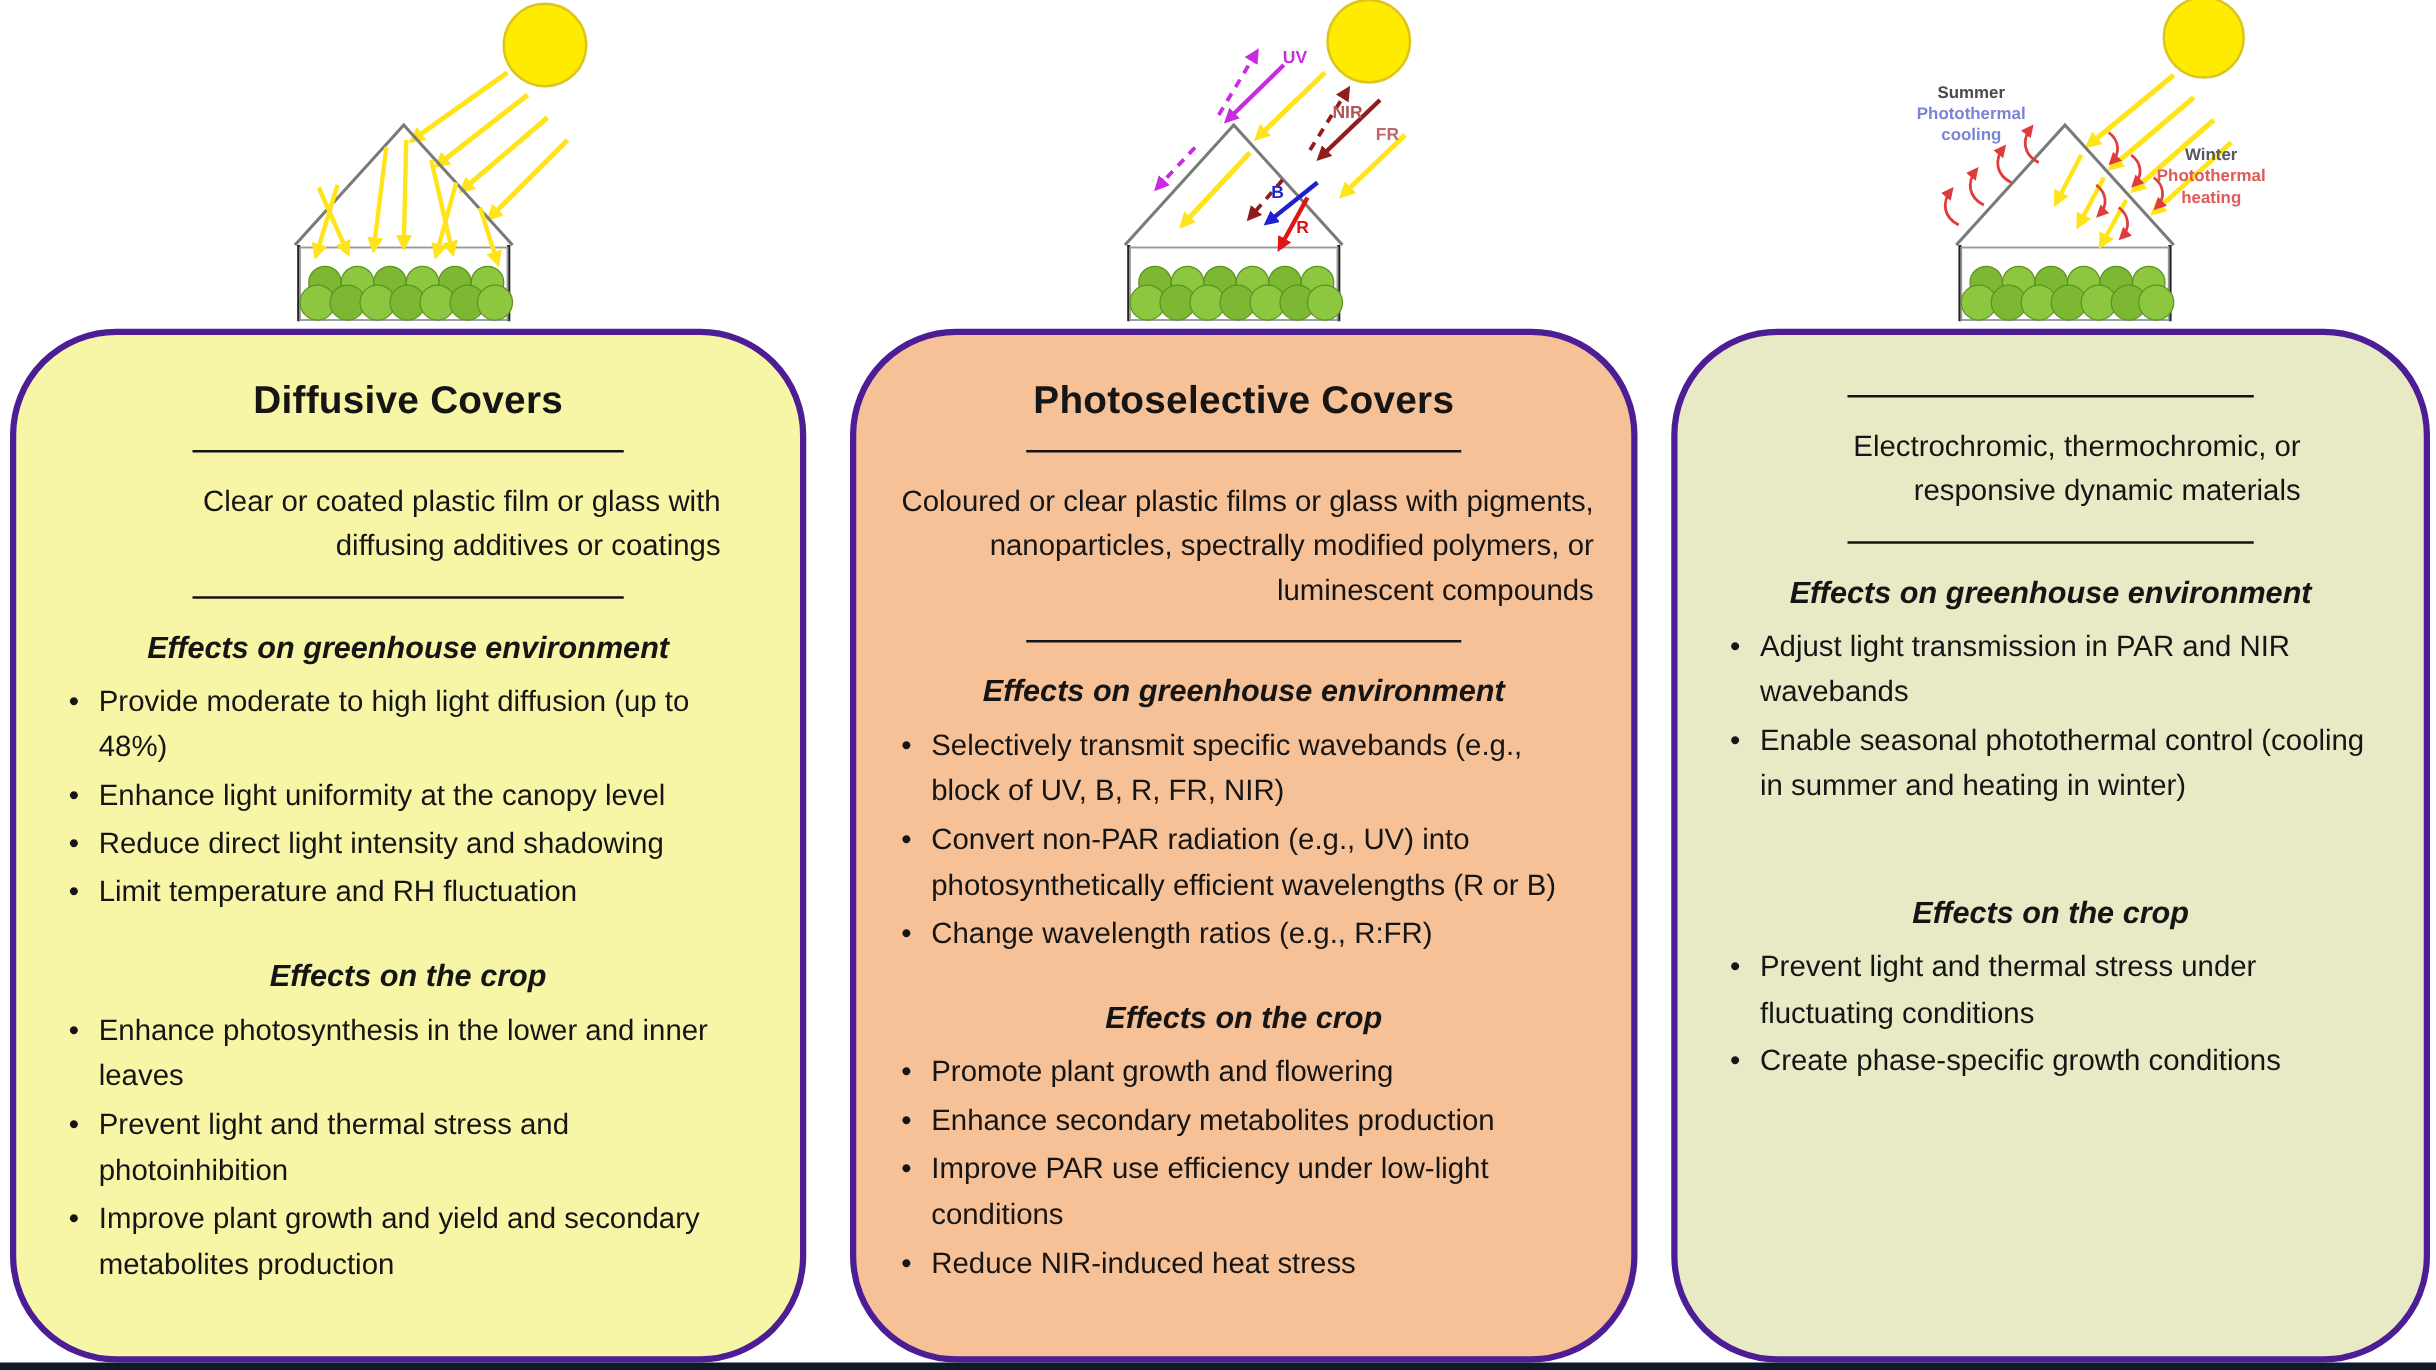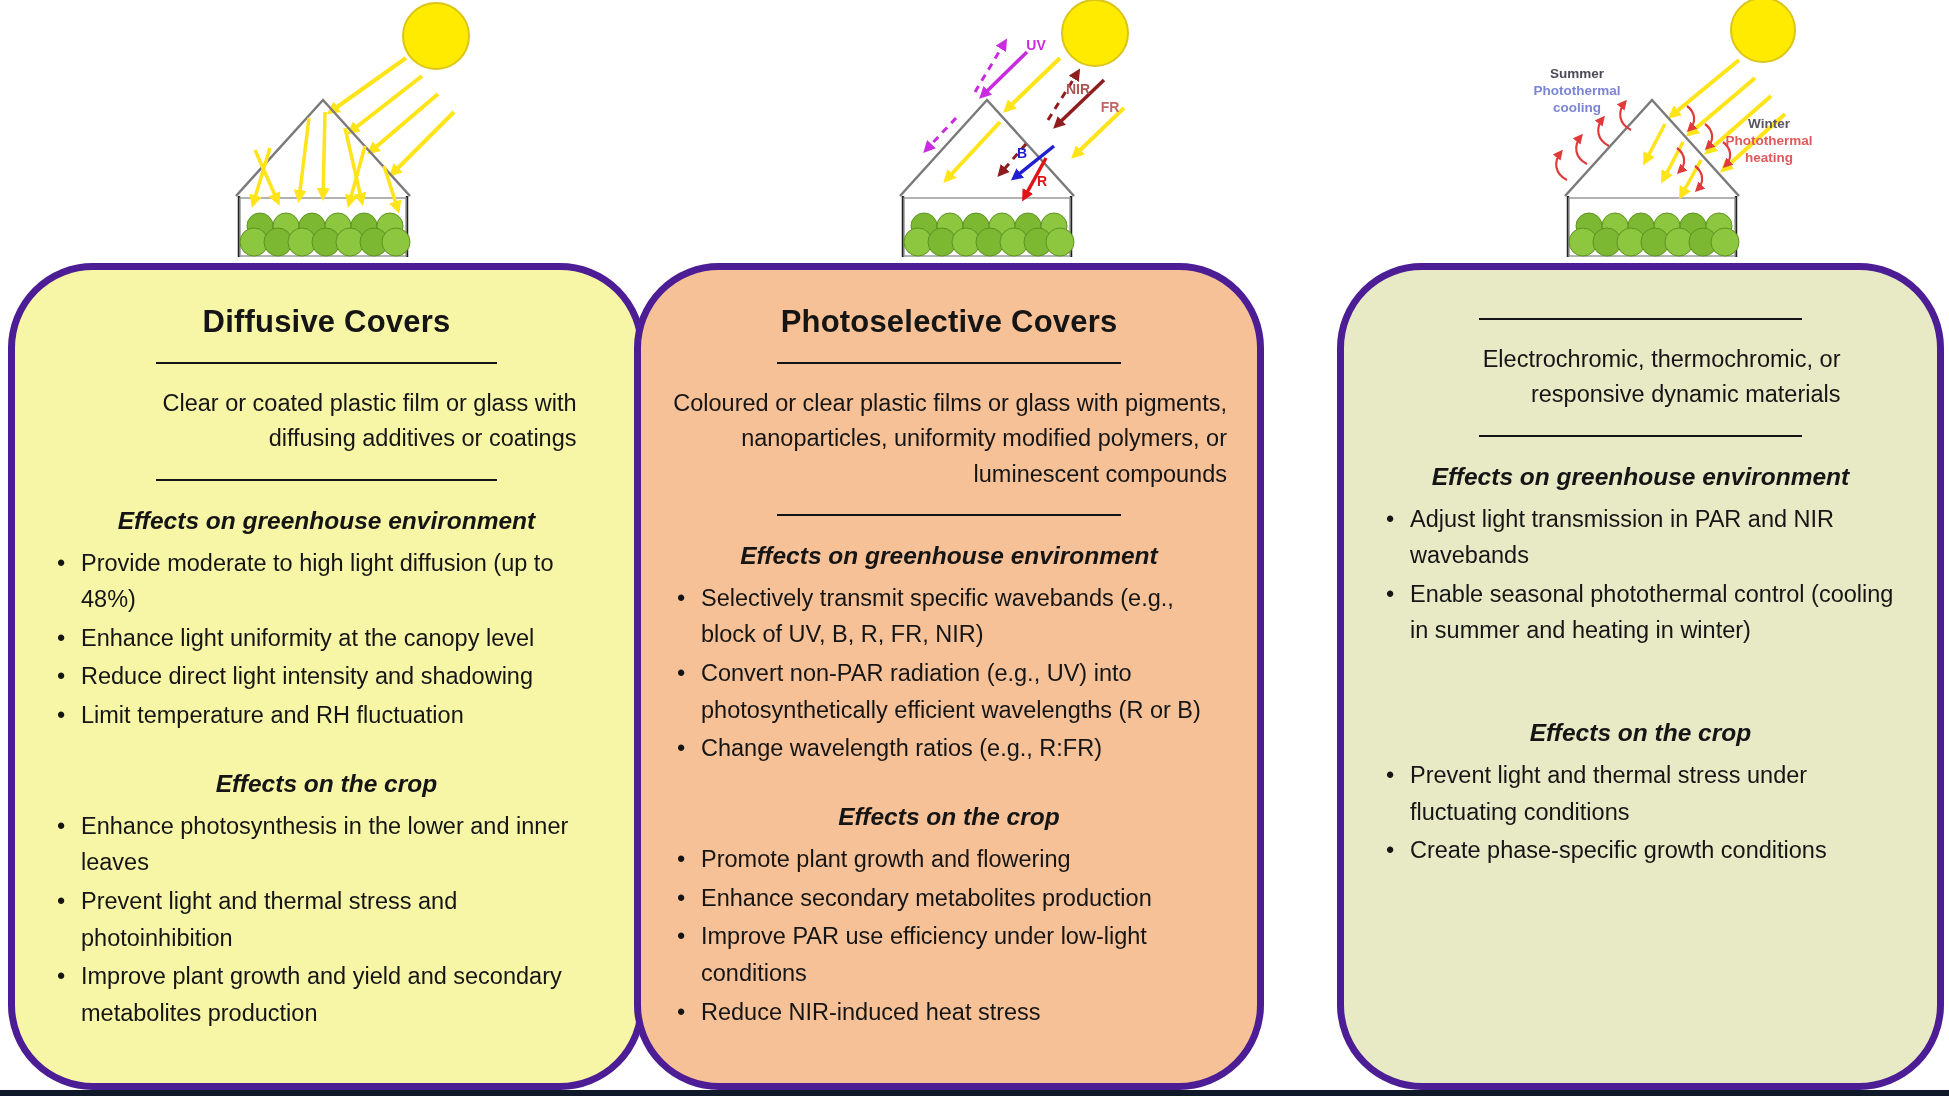--- a/index.html
+++ b/index.html
@@ -1,23 +1,23 @@
 <!DOCTYPE html>
 <html><head>
 <meta charset="utf-8">
 <style>
   html,body{margin:0;padding:0;background:#ffffff;}
   body{width:1949px;height:1096px;position:relative;overflow:hidden;
        font-family:"Liberation Sans", sans-serif;color:#151515;}
   .stage{position:absolute;inset:0;}
   .illus{position:absolute;top:0;}
   .panel{position:absolute;top:263px;height:827px;box-sizing:border-box;
-         border:7px solid #4c1d95;border-radius:85px;padding:26px 36px 0;}
+         border:5px solid #4c1d95;border-radius:85px;padding:26px 36px 0;}
   .p1{left:8px;width:637px;background:#F7F5A6;}
-  .p2{left:634px;width:630px;background:#F6C196;padding-left:30px;padding-right:30px;}
+  .p2{left:680px;width:630px;background:#F6C196;padding-left:30px;padding-right:30px;}
   .p3{left:1337px;width:607px;background:#E8EAC6;}
   .panel h2{margin:8px 0 0;text-align:center;font-size:31px;font-weight:700;letter-spacing:.2px;}
   .hr{height:2px;background:#141414;width:62%;margin:22px auto 22px;}
   .desc{text-align:right;font-size:23.5px;line-height:1.5;margin:0 auto;}
   .p1 .desc{max-width:500px;}
   .p2 .desc{max-width:566px;}
   .p3 .desc{max-width:400px;}
   .panel h3{text-align:center;font-size:24.5px;font-weight:700;margin:26px 0 10px;font-style:italic;}
   ul.blist{list-style:none;margin:0;padding:0;font-size:23.5px;line-height:1.56;}
   .blist li{position:relative;padding-left:30px;margin:2px 0;}
@@ -218,21 +218,21 @@
     <ul class="blist">
       <li>Enhance photosynthesis in the lower and inner leaves</li>
       <li>Prevent light and thermal stress and photoinhibition</li>
       <li>Improve plant growth and yield and secondary metabolites production</li>
     </ul>
   </section>
 
   <section class="panel p2">
     <h2>Photoselective Covers</h2>
     <div class="hr"></div>
-    <p class="desc">Coloured or clear plastic films or glass with pigments, nanoparticles, uniformity modified polymers, or luminescent compounds</p>
+    <p class="desc">Coloured or clear plastic films or glass with pigments, nanoparticles, spectrally modified polymers, or luminescent compounds</p>
     <div class="hr"></div>
     <h3>Effects on greenhouse environment</h3>
     <ul class="blist">
       <li>Selectively transmit specific wavebands (e.g., block of UV, B, R, FR, NIR)</li>
       <li>Convert non-PAR radiation (e.g., UV) into photosynthetically efficient wavelengths (R or B)</li>
       <li>Change wavelength ratios (e.g., R:FR)</li>
     </ul>
     <h3 class="crop">Effects on the crop</h3>
     <ul class="blist">
       <li>Promote plant growth and flowering</li>

